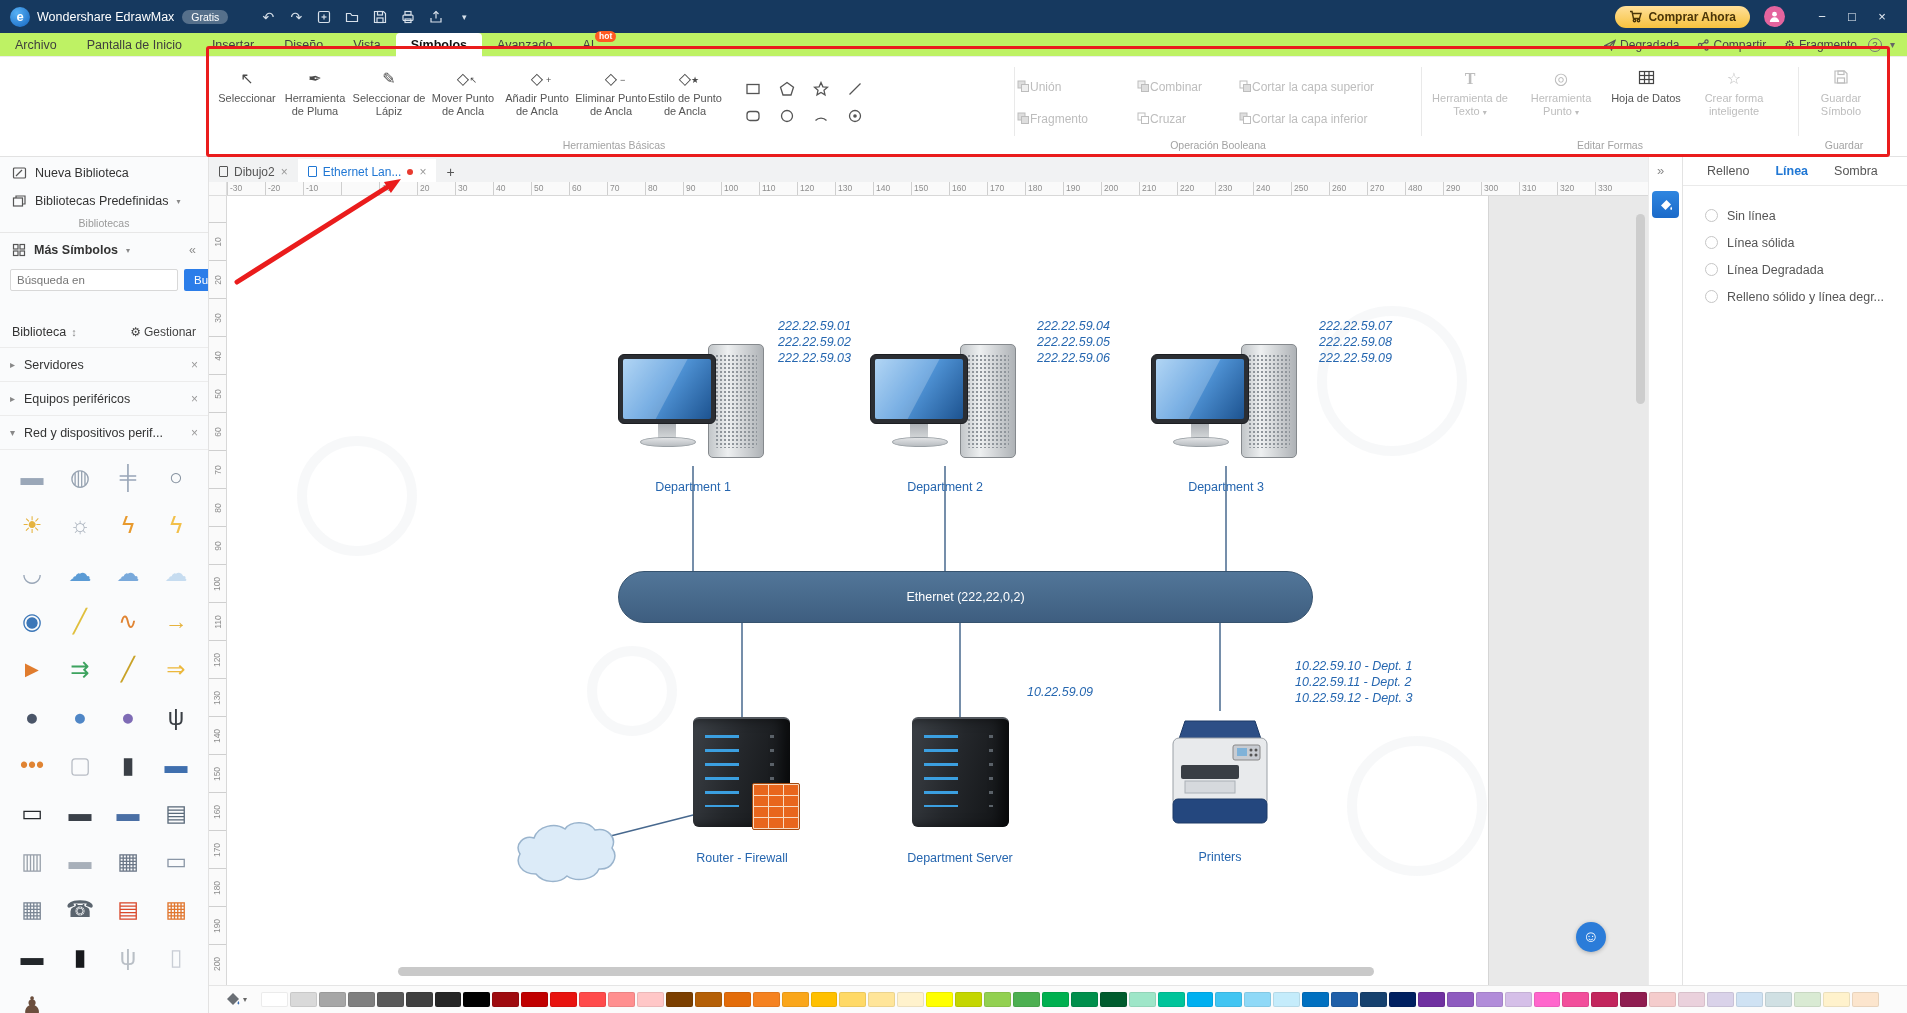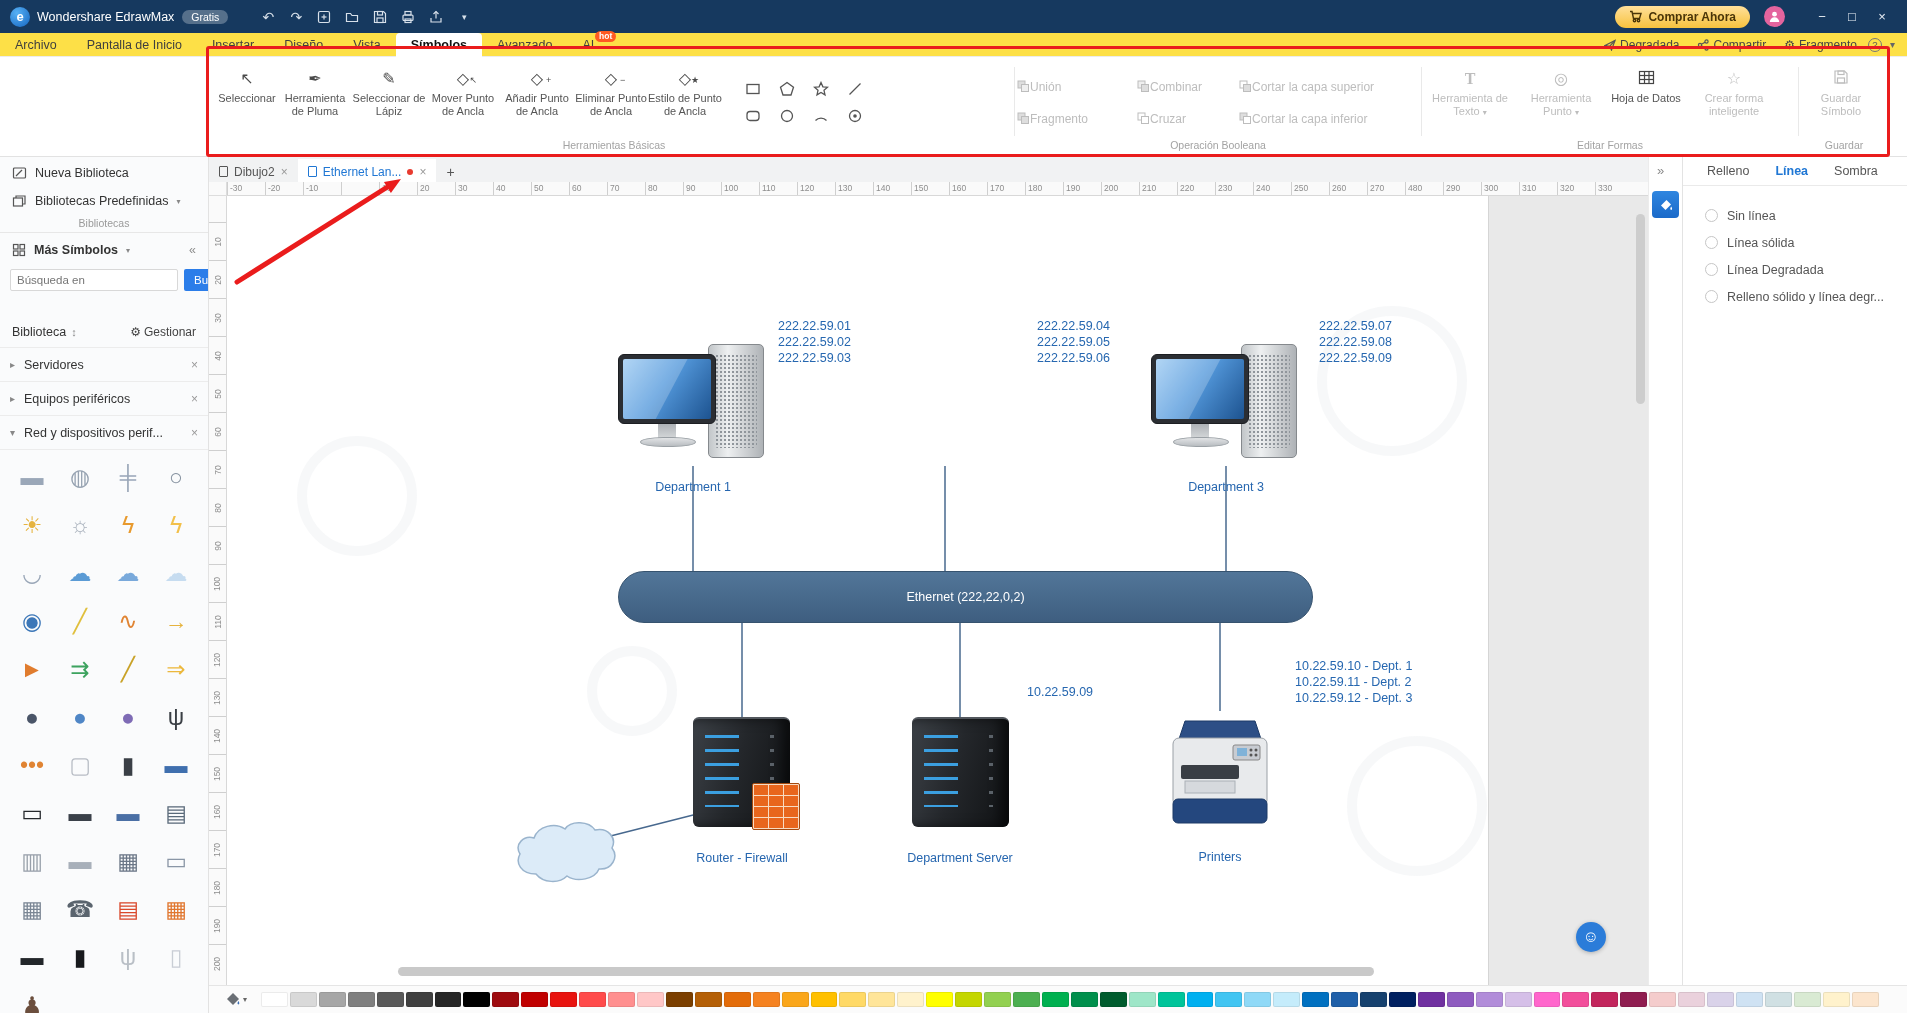--- a/index.html
+++ b/index.html
@@ -19,21 +19,21 @@
   .tb-ic svg{stroke:#d7e0ea;fill:none;stroke-width:1.2;}
   .tb-spacer{flex:1;}
   .buy-btn{background:linear-gradient(#ffe09a,#f7c23e);color:#4a3508;font-weight:bold;font-size:12px;
            border-radius:13px;padding:4px 14px;display:flex;align-items:center;gap:6px;margin-right:14px;}
   .buy-btn svg{stroke:#4a3508;fill:none;stroke-width:1.4;}
   .avatar{width:21px;height:21px;border-radius:50%;background:#e4649e;display:flex;align-items:center;
           justify-content:center;margin-right:22px;}
   .winbtn{width:30px;height:24px;display:flex;align-items:center;justify-content:center;color:#e8eef5;font-size:13px;}
 
   
-  .menubar{position:absolute;left:0;top:33px;width:100%;height:24px;background:#fde047;
+  .menubar{position:absolute;left:0;top:33px;width:100%;height:24px;background:#bef264;
            display:flex;align-items:center;border-bottom:1px solid #ececec;}
   .menu-item{padding:0 15px;height:24px;line-height:24px;font-size:12.5px;color:#3f3f3f;position:relative;white-space:nowrap;}
   .menu-item.active{background:#fff;font-weight:bold;color:#111;border-radius:4px 4px 0 0;}
   .hot-badge{position:absolute;top:-2px;right:-7px;background:#ff5a22;color:#fff;font-size:8.5px;
              height:11px;line-height:11px;padding:0 4px;border-radius:6px;font-weight:bold;}
   .menu-right{margin-left:auto;display:flex;align-items:center;gap:4px;padding-right:8px;}
   .menu-right .mr{display:flex;align-items:center;gap:4px;font-size:12px;color:#444;padding:0 7px;}
   .mr svg{stroke:#555;fill:none;stroke-width:1.2;}
   .help-circ{width:14px;height:14px;border:1px solid #777;border-radius:50%;font-size:9.5px;color:#555;
              display:flex;align-items:center;justify-content:center;}
@@ -92,21 +92,21 @@
   .ruler-corner{position:absolute;left:0;top:0;width:18px;height:14px;background:#fafafa;border-right:1px solid #ddd;border-bottom:1px solid #ddd;z-index:3;}
   .ruler-h{position:absolute;left:18px;top:0;right:0;height:14px;background:#fafafa;border-bottom:1px solid #d8d8d8;display:flex;z-index:3;}
   .tick-h{width:38px;flex:none;border-left:1px solid #cfcfcf;font-size:8.5px;color:#8e8e8e;padding-left:2px;line-height:13px;}
   .ruler-v{position:absolute;left:0;top:14px;width:18px;bottom:0;background:#fafafa;border-right:1px solid #d8d8d8;z-index:3;padding-top:26px;}
   .tick-v{height:38px;border-top:1px solid #cfcfcf;display:flex;align-items:center;justify-content:center;}
   .tick-v i{transform:rotate(-90deg);font-style:normal;font-size:8.5px;color:#8e8e8e;}
 
   .page{position:absolute;left:18px;top:14px;width:1262px;height:789px;background:#fff;border-right:1px solid #d5d5d5;}
   .wm{position:absolute;border-radius:50%;border:10px solid rgba(210,215,220,0.18);}
   .conn{position:absolute;inset:0;pointer-events:none;}
-  .ip-block{position:absolute;color:#2667b0;font-size:12.5px;line-height:16px;}
+  .ip-block{position:absolute;color:#2667b0;font-size:12.5px;line-height:16px;font-style:italic;}
   .pre{white-space:pre-line;}
   .bus{position:absolute;left:391px;top:375px;width:695px;height:52px;border-radius:26px;color:#fff;
        background:linear-gradient(#527699,#3e5e80);border:1px solid #36536f;text-align:center;
        font-size:12.5px;line-height:50px;}
   .dev-label{position:absolute;text-align:center;color:#2666af;font-size:12.5px;width:150px;}
 
   .computer{position:absolute;width:150px;height:150px;}
   .tower{position:absolute;right:4px;top:0;width:56px;height:114px;border:1px solid #85898d;border-radius:5px;
          background:linear-gradient(90deg,#c2c6c9,#eef0f1 35%,#aeb2b6);}
   .tower::before{content:"";position:absolute;left:6px;right:6px;top:9px;bottom:9px;border-radius:3px;
@@ -771,20 +771,31 @@
         <div class="computer" style="left:391px;top:148px;">
           <div class="comp-body">
               <div class="tower"></div>
           <div class="monitor">
                 <div class="screen"></div>
               </div>
           <div class="stand"></div>
               <div class="stand-base"></div>
             </div>
           <div class="dev-label" style="bottom:0;">Department 1</div>
+        </div>
+        <div class="computer" style="left:643px;top:148px;">
+          <div class="comp-body">
+              <div class="tower"></div>
+          <div class="monitor">
+                <div class="screen"></div>
+              </div>
+          <div class="stand"></div>
+              <div class="stand-base"></div>
+            </div>
+          <div class="dev-label" style="bottom:0;">Department 2</div>
         </div>
         <div class="computer" style="left:924px;top:148px;">
           <div class="comp-body">
               <div class="tower"></div>
           <div class="monitor">
                 <div class="screen"></div>
               </div>
           <div class="stand"></div>
               <div class="stand-base"></div>
             </div>

